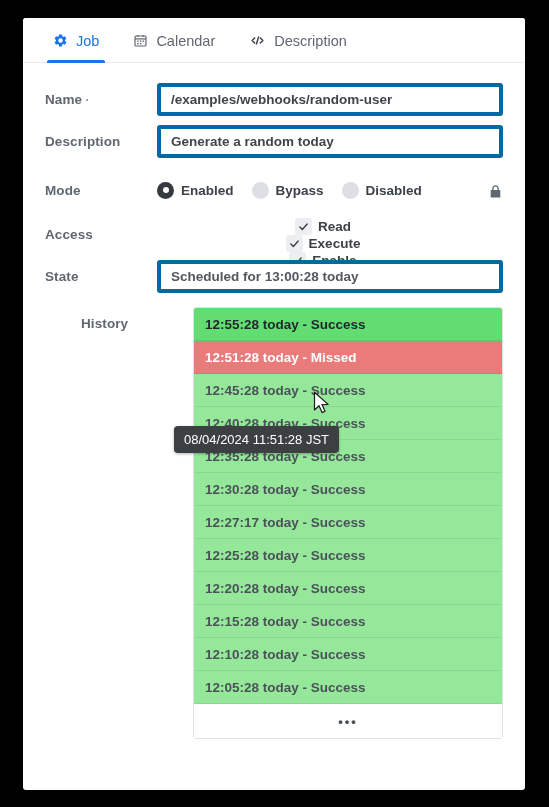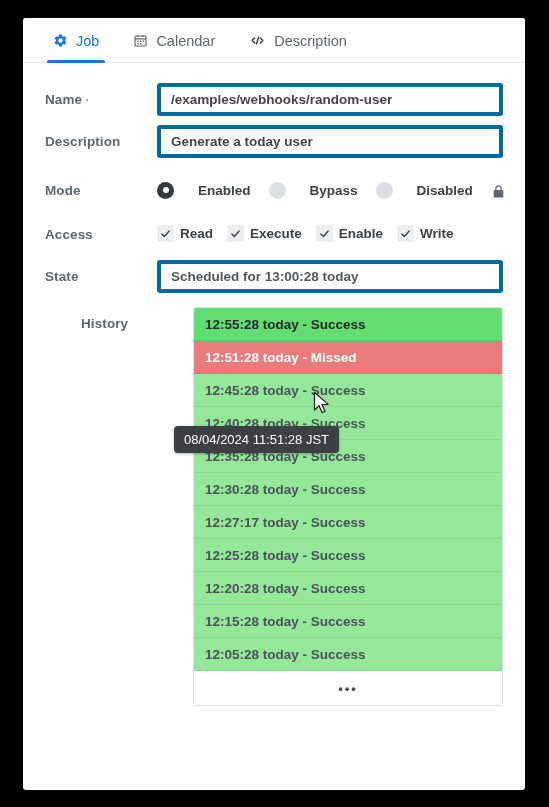--- a/index.html
+++ b/index.html
@@ -100,21 +100,21 @@
   .row-desc { margin-top: 9px; }
   .row-mode { margin-top: 16px; }
   .row-access { margin-top: 12px; }
   .row-state { margin-top: 12px; }
   .row-history { margin-top: 14px; margin-left: 36px; }
 
   
   .radiogroup { display: flex; align-items: center; height: 32px; }
   .radio-opt {
     display: flex; align-items: center;
-    gap: 24px; margin-right: 18px;
+    gap: 7px; margin-right: 18px;
     font-size: 13.5px; color: #3c4248;
     cursor: pointer;
   }
   .radio-dot {
     width: 17px; height: 17px;
     border-radius: 50%;
     background: #dcdfe3;
     display: flex; align-items: center; justify-content: center;
     flex: 0 0 17px;
   }
@@ -149,21 +149,21 @@
     margin-right: 6px;
     cursor: pointer;
   }
   .subtab.active { color: #1a73e8; }
   .subtab.active .tab-underline {
     position: absolute; left: 6px; right: 6px; bottom: 0;
     height: 3px; background: #1a73e8; border-radius: 2px 2px 0 0;
   }
 
   
-  .checkgroup { display: flex; align-items: center; height: 30px; }
+  .checkgroup { display: flex; align-items: center; height: 30px; flex-direction: column; }
   .check-opt {
     display: flex; align-items: center;
     gap: 6px; margin-right: 14px;
     font-size: 13.5px; color: #3c4248;
     cursor: pointer;
   }
   .check-box {
     width: 17px; height: 17px;
     border-radius: 3px;
     background: #eceef0;
@@ -279,21 +279,21 @@
           <span>Name</span><span class="req">·</span>
         </div>
         <div class="fieldcol">
           <div class="input" title="Name">/examples/webhooks/random-user</div>
         </div>
       </div>
 
       <div class="row row-desc">
         <div class="lbl">Description</div>
         <div class="fieldcol">
-          <div class="input" title="Description">Generate a today user</div>
+          <div class="input" title="Description">Generate a random today</div>
         </div>
       </div>
 
       <div class="row row-mode">
         <div class="lbl">Mode</div>
         <div class="fieldcol">
           <div class="radiogroup">
 
             <div class="radio-opt">
               <span class="radio-dot sel"></span>
@@ -380,20 +380,21 @@
               <div class="hrow success hover">12:55:28 today - Success</div>
               <div class="hrow missed">12:51:28 today - Missed</div>
               <div class="hrow success">12:45:28 today - Success</div>
               <div class="hrow success">12:40:28 today - Success</div>
               <div class="hrow success">12:35:28 today - Success</div>
               <div class="hrow success">12:30:28 today - Success</div>
               <div class="hrow success">12:27:17 today - Success</div>
               <div class="hrow success">12:25:28 today - Success</div>
               <div class="hrow success">12:20:28 today - Success</div>
               <div class="hrow success">12:15:28 today - Success</div>
+              <div class="hrow success">12:10:28 today - Success</div>
               <div class="hrow success">12:05:28 today - Success</div>
               <div class="hrow more">•••</div>
             </div>
         </div>
       </div>
 
     </div>
 
     <div class="tooltip">08/04/2024 11:51:28 JST</div>
 

